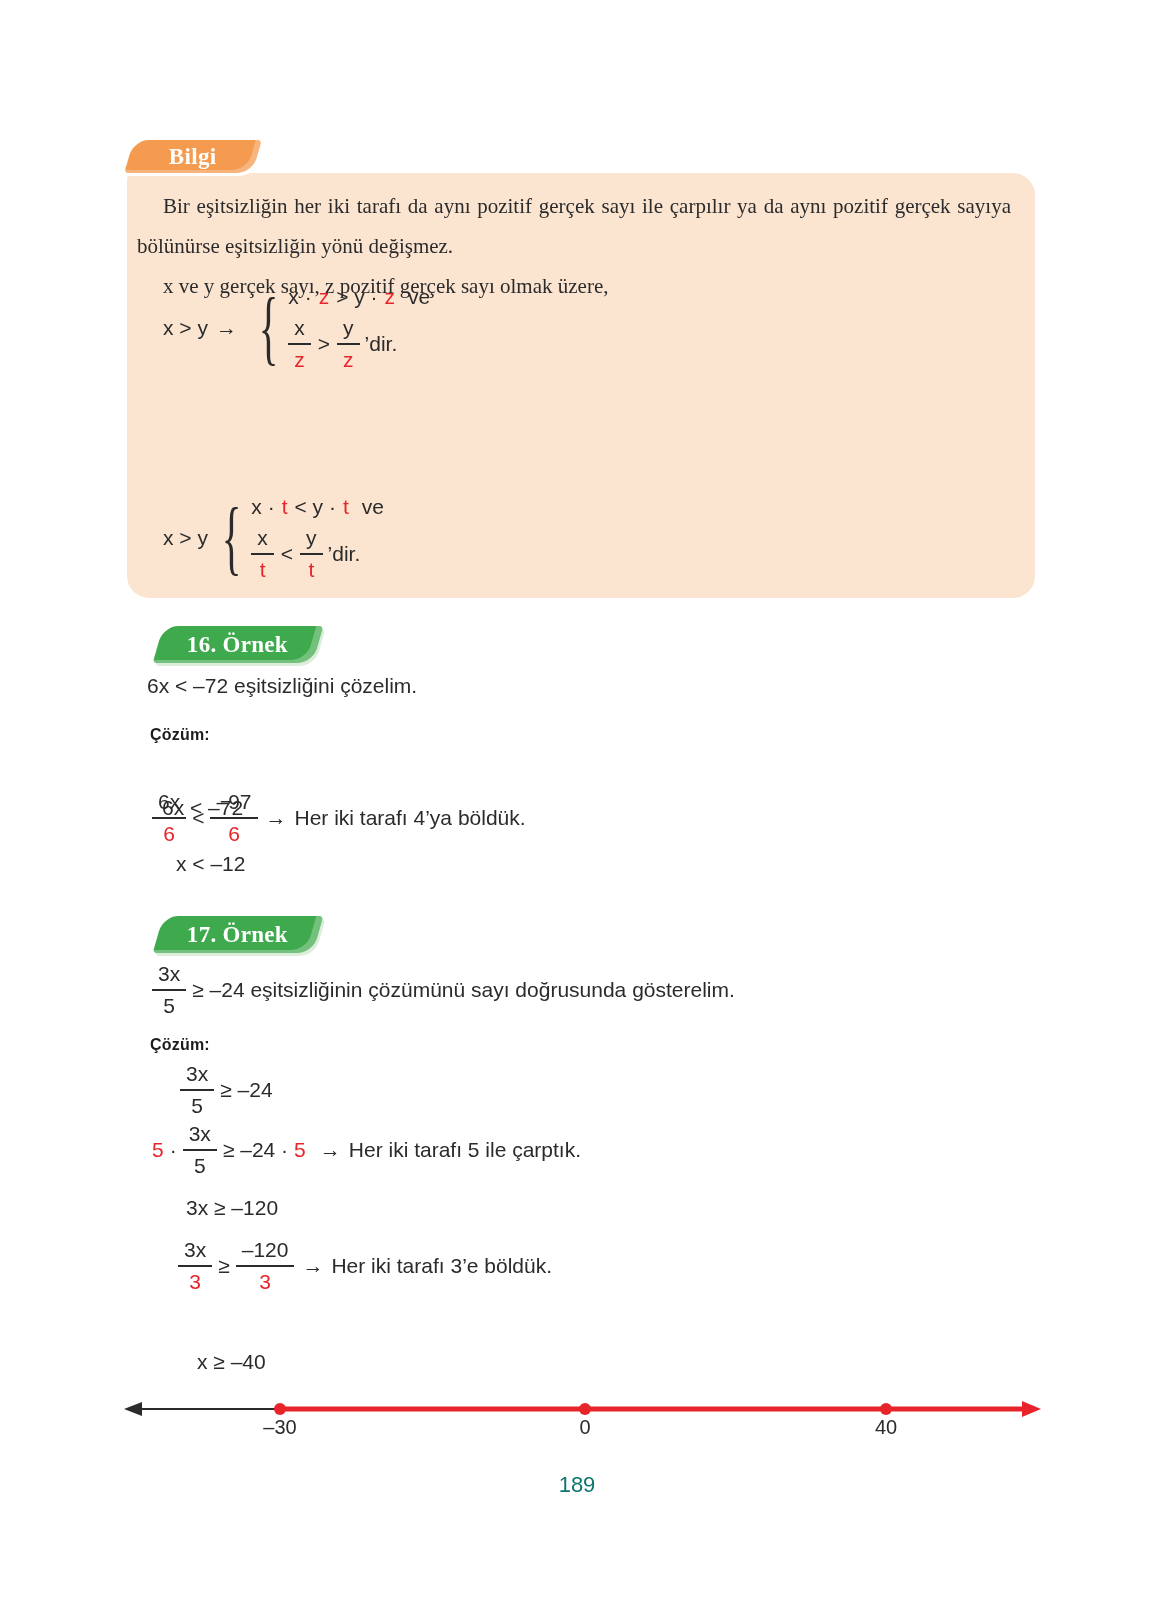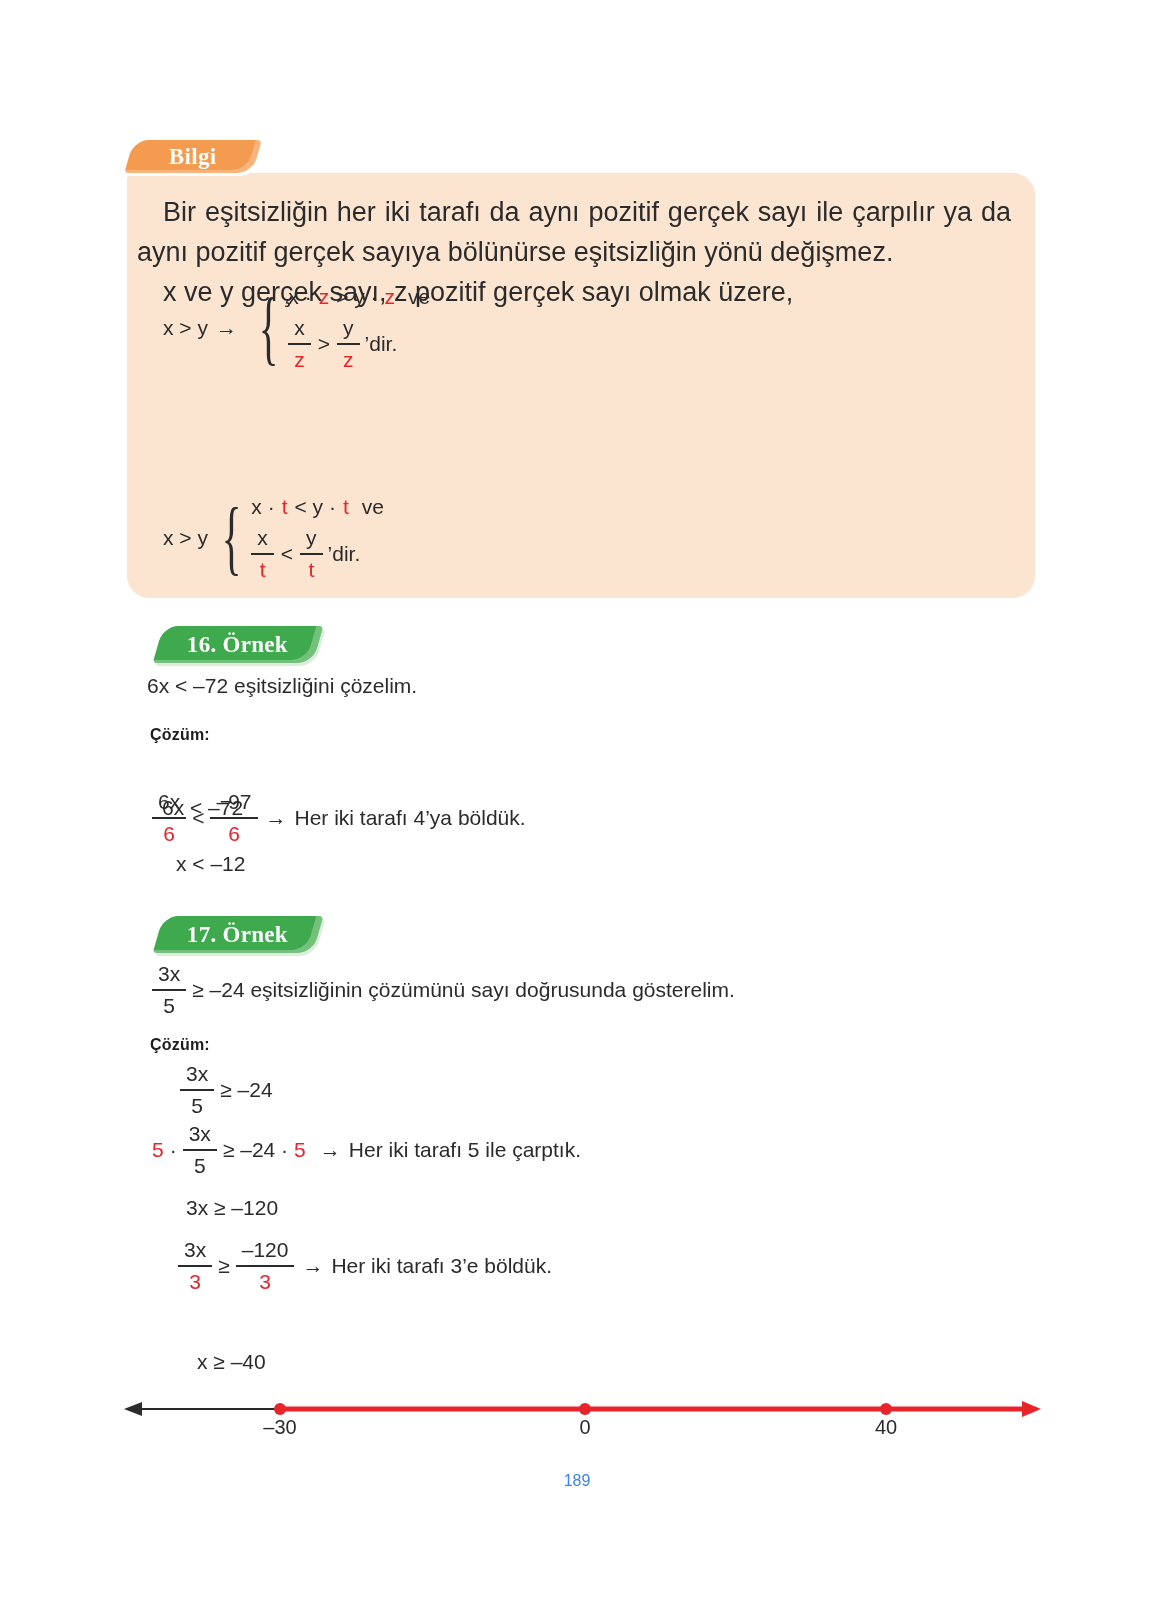--- a/index.html
+++ b/index.html
@@ -38,22 +38,22 @@
     background:var(--green);
     box-shadow:3px 3px 0 #ddeddc, inset -7px -3px 0 rgba(255,255,255,.28);
   }
 
   
   .bilgi-box{
     position:absolute;left:127px;top:173px;width:908px;height:425px;
     background:var(--peach);border-radius:6px 22px 22px 22px;
   }
   .para{
-    position:absolute;font-size:27px;line-height:40px;
-    text-align:justify;color:var(--ink);
+    position:absolute;font-size:21px;line-height:40px;
+    text-align:justify;color:var(--ink);font-family:Liberation Serif, serif;
   }
   .indent{text-indent:26px;}
 
   
   .math-row{
     position:absolute;display:flex;align-items:center;
     font-size:21px;color:var(--ink);white-space:nowrap;
   }
   .frac{display:inline-flex;flex-direction:column;text-align:center;line-height:1.12;}
   .frac .num{padding:0 6px 3px;border-bottom:2px solid var(--ink);}
@@ -65,21 +65,21 @@
     transform:scaleX(.5);display:inline-block;color:var(--ink);
     line-height:1;margin:0 0 0 4px;
   }
   .fcol{display:flex;flex-direction:column;gap:7px;justify-content:center;}
   .fline{display:flex;align-items:center;gap:7px;}
   .solution-head{position:absolute;font-size:16px;font-weight:bold;color:#1c1c1c;letter-spacing:.2px;}
   .arrow{margin:0 8px;}
 
   
   .nl-label{position:absolute;font-size:20px;transform:translateX(-50%);color:var(--ink);}
-  .page-number{position:absolute;font-size:16px;transform:translateX(-50%);color:#3b82f6;}
+  .page-number{position:absolute;font-size:22px;transform:translateX(-50%);color:#0f766e;}
 </style>
 </head>
 <body>
 
 <div class="bilgi-box">
   <p class="para indent" style="left:10px;top:-8px;width:874px;">Bir eşitsizliğin her iki tarafı da aynı pozitif gerçek sayı ile çarpılır ya da aynı pozitif gerçek sayıya bölünürse eşitsizliğin yönü değişmez.</p>
   <p class="para" style="left:36px;top:72px;width:840px;text-align:left;">x ve y gerçek sayı, z pozitif gerçek sayı olmak üzere,</p>
 
   <div class="math-row" style="left:36px;top:112px;">
     <span>x &gt; y</span>

